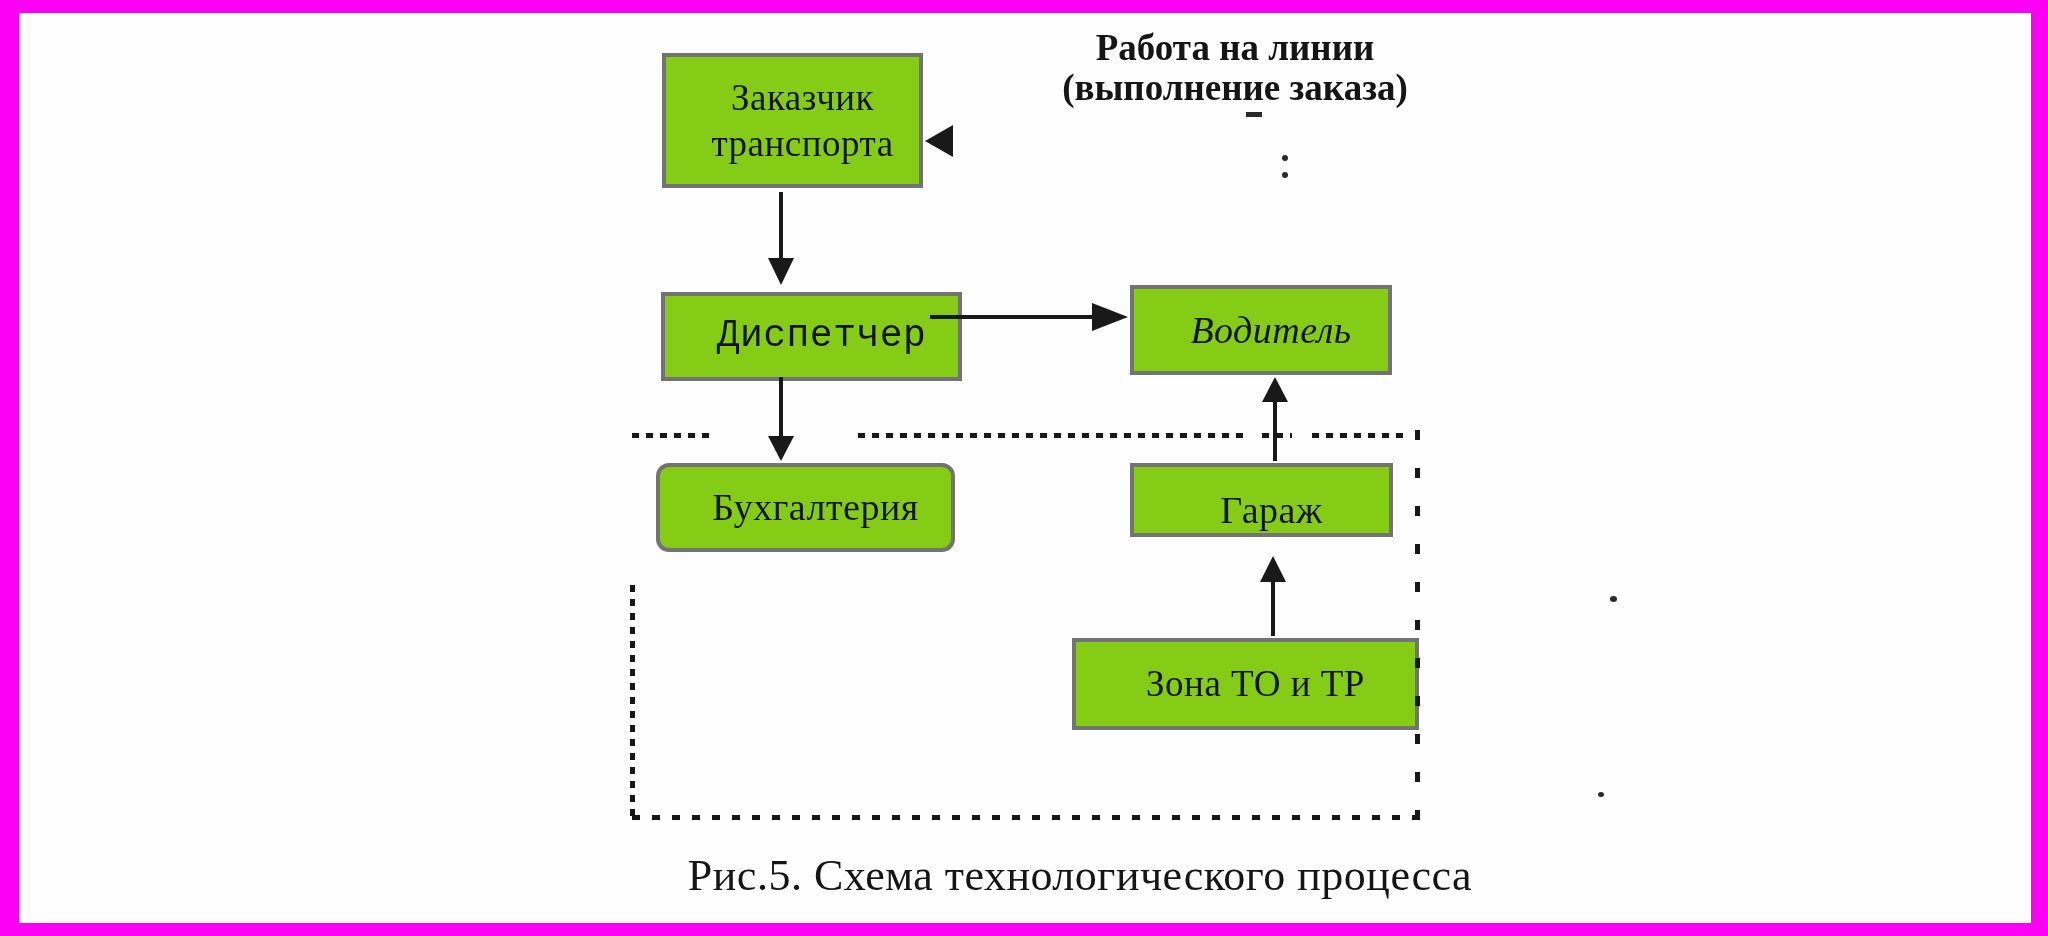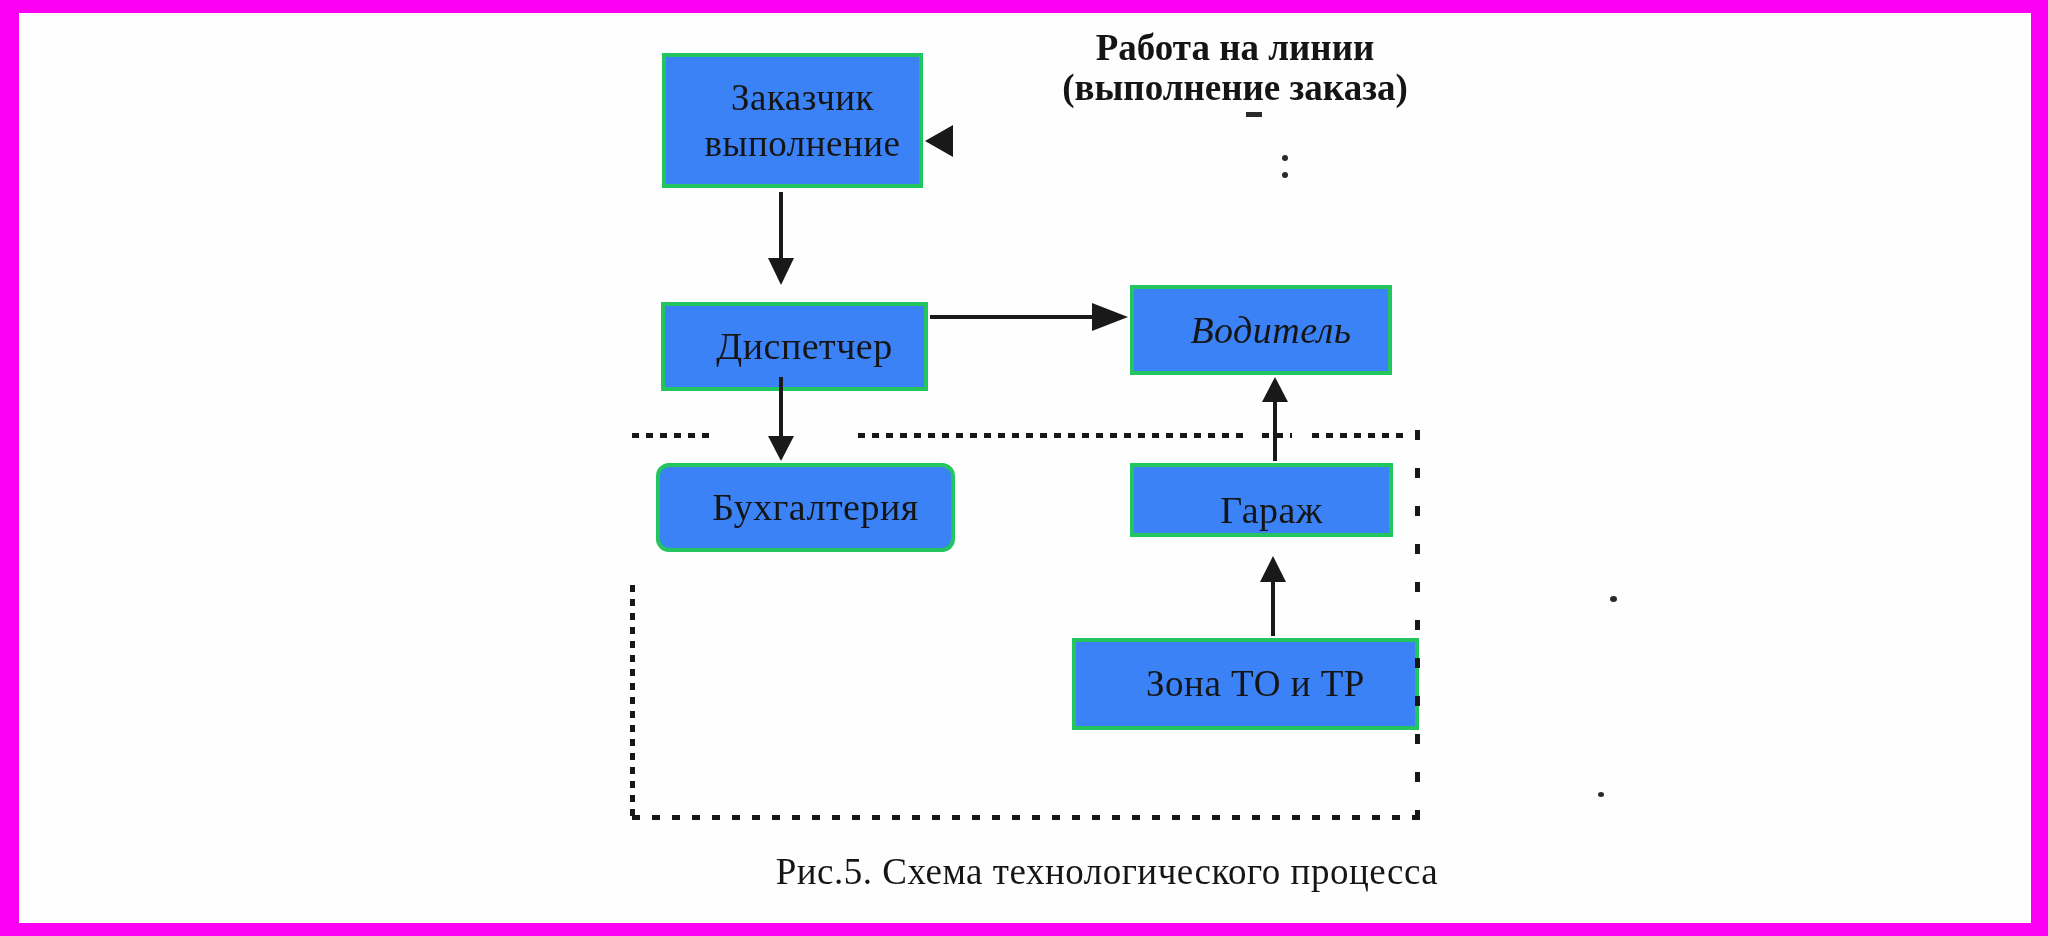--- a/index.html
+++ b/index.html
@@ -14,45 +14,45 @@
     position:absolute;inset:0;box-sizing:border-box;
     border-top:13px solid #fb00f2;
     border-bottom:13px solid #fb00f2;
     border-left:19px solid #fb00f2;
     border-right:17px solid #fb00f2;
     pointer-events:none;
   }
   
   .node{
     position:absolute;box-sizing:border-box;
-    border:4px solid #22c55e;background:#3b82f6;
+    border:4px solid #737373;background:#84cc16;
     display:flex;align-items:center;justify-content:center;
     text-align:center;font-size:38px;line-height:1.22;
     letter-spacing:0.5px;
     padding-left:20px;
   }
   .node-customer   {left:662px; top:53px;  width:261px;height:135px;font-size:37px;}
-  .node-dispatcher {left:661px; top:302px; width:267px;height:89px;}
+  .node-dispatcher {left:661px; top:292px; width:301px;height:89px;font-family:Liberation Mono, monospace;}
   .node-driver     {left:1130px;top:285px; width:262px;height:90px;font-style:italic;}
   .node-accounting {left:656px; top:463px; width:299px;height:89px;border-radius:13px;}
   .node-garage     {left:1130px;top:463px; width:263px;height:74px;align-items:flex-end;}
   .node-service    {left:1072px;top:638px; width:347px;height:92px;font-size:37px;}
 
   
   .annotation{
     position:absolute;left:1050px;top:28px;width:370px;
     text-align:center;font-weight:700;font-size:37px;line-height:1.08;
   }
   .boundary-label{
     position:absolute;left:900px;top:763px;width:170px;
     text-align:center;font-size:44px;letter-spacing:2px;
   }
   .caption{
-    position:absolute;left:687px;top:850px;width:840px;
-    text-align:center;font-size:37px;letter-spacing:0.5px;
+    position:absolute;left:660px;top:850px;width:840px;
+    text-align:center;font-size:44px;letter-spacing:0.5px;
   }
 
   
   .dash-h{position:absolute;height:5px;background:repeating-linear-gradient(90deg,#171717 0 7px,transparent 7px 14px);}
   .dash-v{position:absolute;width:5px;background:repeating-linear-gradient(180deg,#171717 0 7px,transparent 7px 14px);}
   .dash-v-sparse{position:absolute;width:5px;background:repeating-linear-gradient(180deg,#171717 0 10px,transparent 10px 38px);}
   .bnd-top-1{left:632px;top:433px;width:80px;}
   .bnd-top-2{left:858px;top:433px;width:390px;}
   .bnd-top-3{left:1262px;top:433px;width:30px;}
   .bnd-top-4{left:1312px;top:433px;width:92px;}
@@ -68,21 +68,21 @@
   .speck-dash{position:absolute;background:#2a2a2a;}
 </style>
 </head>
 <body>
 
 <div class="canvas">
 
   <div class="node node-customer">
     <div>
       <div>Заказчик</div>
-      <div>выполнение</div>
+      <div>транспорта</div>
     </div>
   </div>
 
   <div class="node node-dispatcher">
     <span>Диспетчер</span>
   </div>
 
   <div class="node node-driver">
     <span>Водитель</span>
   </div>

